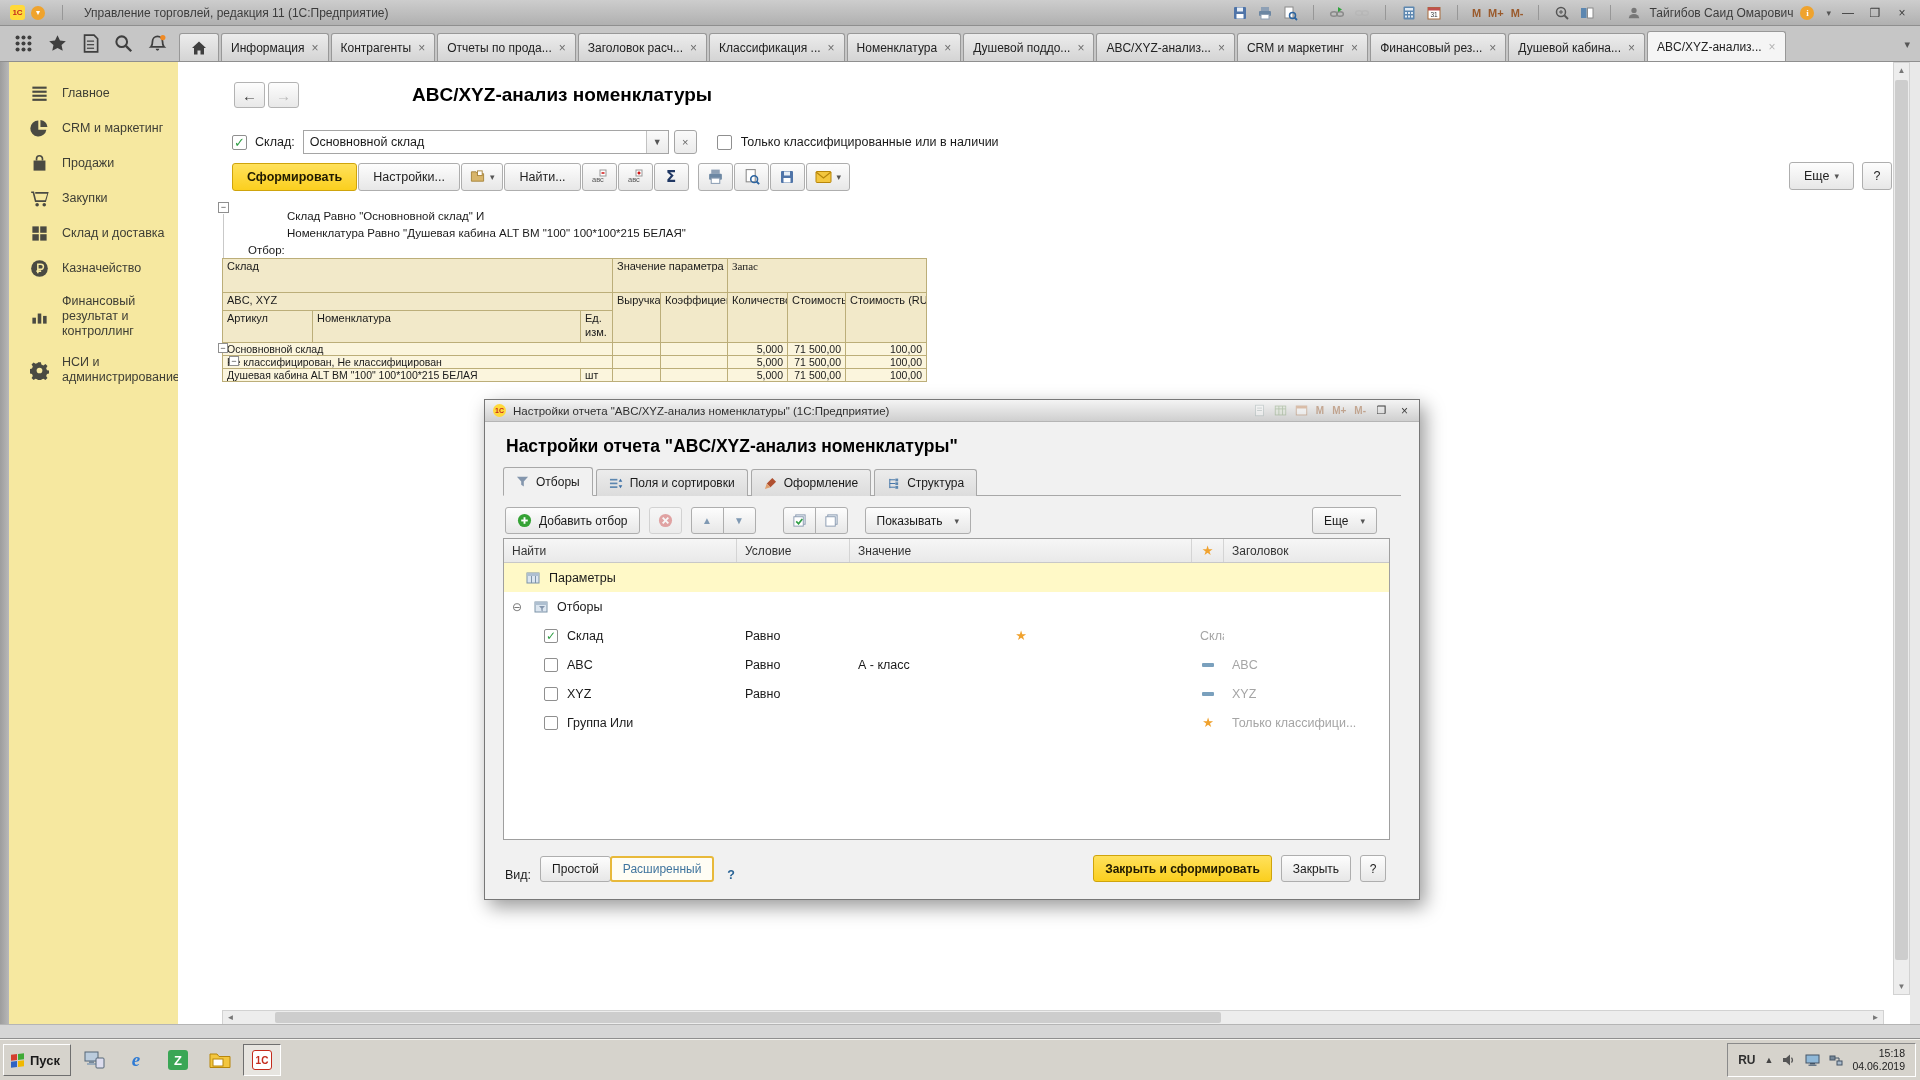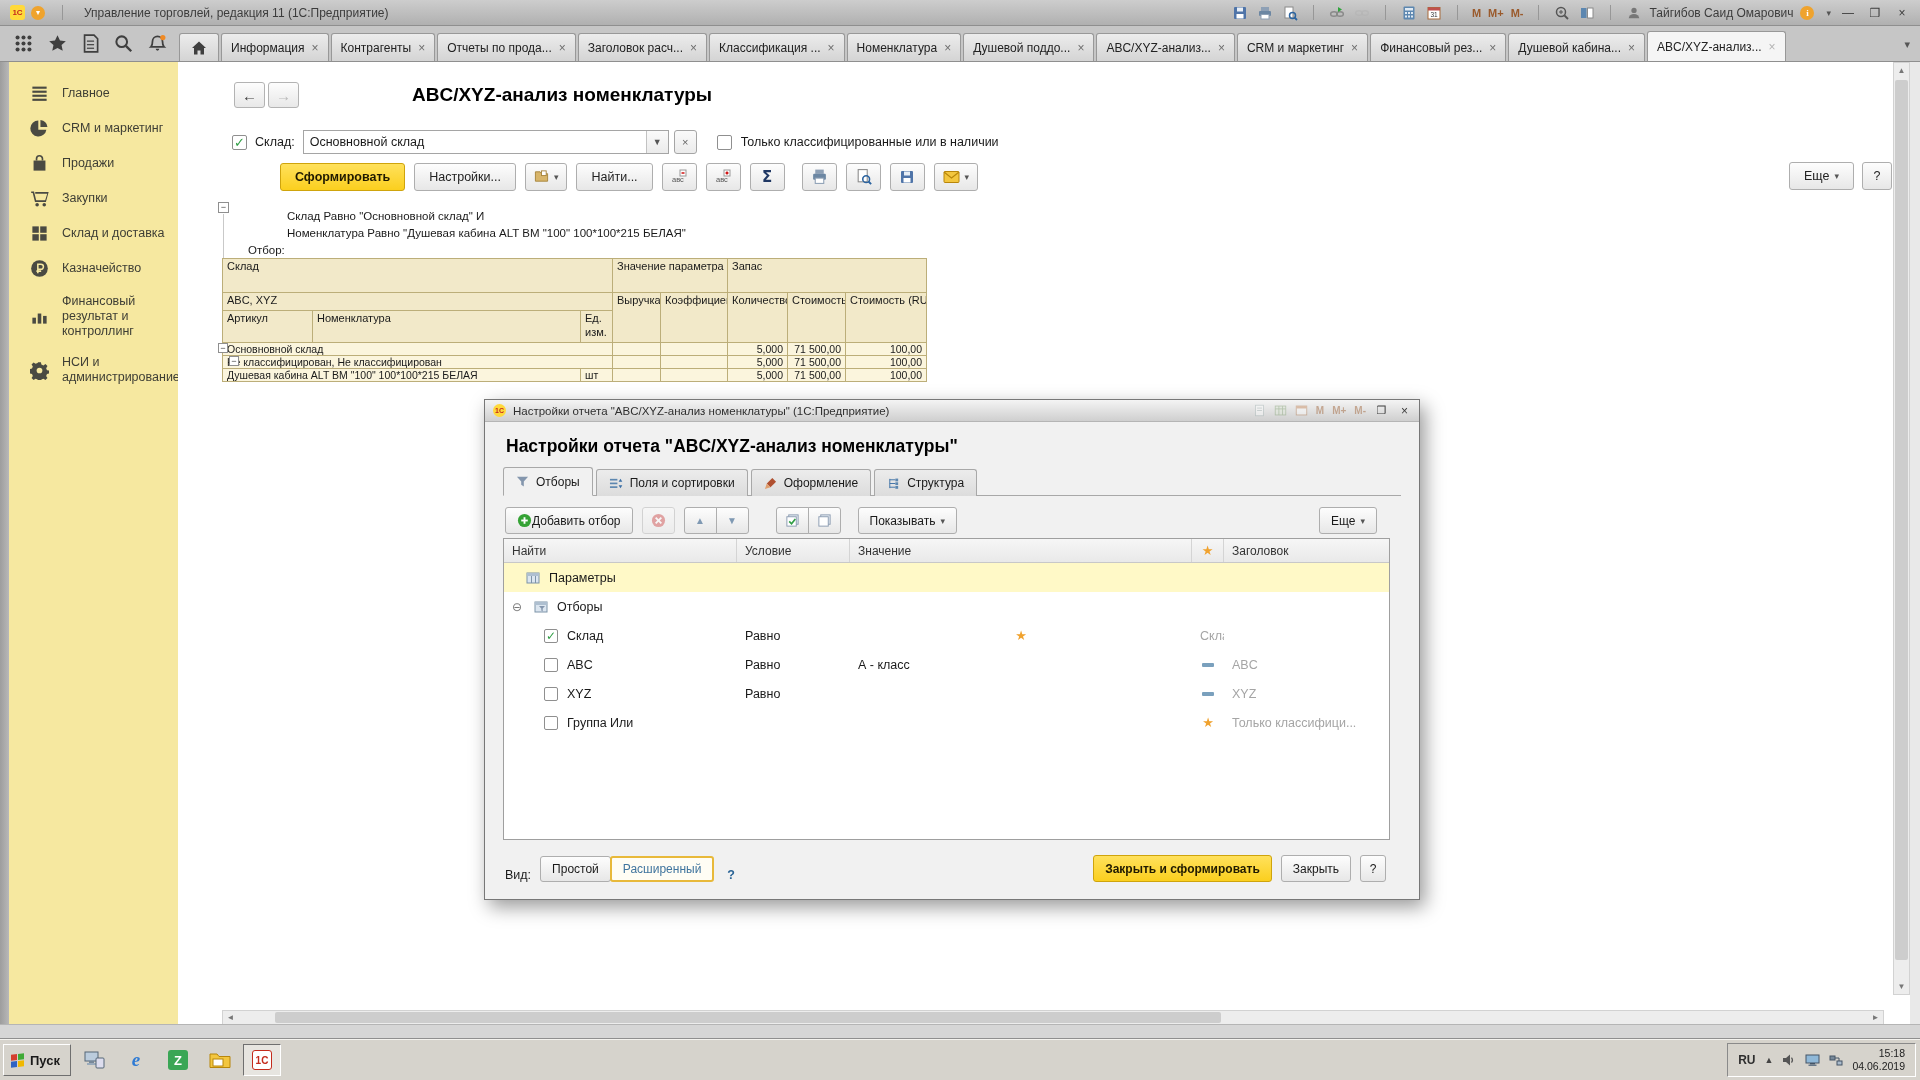--- a/index.html
+++ b/index.html
@@ -58,21 +58,21 @@
   .filterrow { position:absolute; left:54px; top:68px; display:flex; align-items:center; font-size:12.5px; }
   .filterrow .lbl { margin:0 8px 0 8px; }
   .combo { width:366px; height:24px; border:1px solid #a5a5a5; background:#fff; display:flex; align-items:center; }
   .combo .val { flex:1; padding:0 6px; font-size:12.5px; }
   .combo .dd { width:22px; height:22px; border-left:1px solid #c2c2c2; background:linear-gradient(#fafafa,#ebebeb);
     display:flex; align-items:center; justify-content:center; font-size:9px; color:#555; }
   .sqbtn { width:23px; height:24px; border:1px solid #a5a5a5; border-radius:3px; background:linear-gradient(#fafafa,#ebebeb);
     display:flex; align-items:center; justify-content:center; font-size:11px; color:#666; margin-left:5px; }
   .cb2lbl { margin-left:9px; }
 
-  .toolbar { position:absolute; left:54px; top:100px; display:flex; align-items:center; gap:9px; height:29px;margin-left:48px; }
+  .toolbar { position:absolute; left:54px; top:100px; display:flex; align-items:center; gap:1px; height:29px; }
   .btn { height:28px; border:1px solid #aeaeae; border-radius:3px; background:linear-gradient(#fdfdfd,#e7e7e7);
     font-size:12.5px; display:inline-flex; align-items:center; justify-content:center; padding:0 14px; color:#222; white-space:nowrap; }
   .btn-yellow { background:linear-gradient(#ffe15c,#fbcf1e); border-color:#cfa40c; font-weight:bold; color:#201a00; }
   .icbtn { width:35px; padding:0; }
   .ddcaret { font-size:9px; color:#555; margin-left:5px; }
   .sum { font-size:15px; font-weight:bold; color:#203864; font-family:"DejaVu Sans",sans-serif; }
   .tb-more { position:absolute; right:66px; top:100px; }
   .tb-help { position:absolute; right:28px; top:100px; width:30px; padding:0; }
 
   
@@ -84,21 +84,21 @@
   .otbor .olines div { line-height:17px; }
 
   .rt { position:absolute; left:44px; top:196px; display:grid;
     grid-template-columns:90px 268px 32px 48px 67px 60px 58px 81px;
     grid-template-rows:34px 18px 32px 13px 13px 13px;
     border-left:1px solid #bcae79; border-top:1px solid #bcae79; font-size:10.5px; }
   .rt > div { border-right:1px solid #bcae79; border-bottom:1px solid #bcae79; padding:1px 4px; overflow:hidden; white-space:nowrap; }
   .hc { background:#f2e9c9; font-size:11px; line-height:1.25; }
   .dc { background:#fbf5dd; line-height:11px; padding:0 4px; display:flex; align-items:center; }
   .num { justify-content:flex-end; }
-  .rA1{grid-column:1/4;} .rA2{grid-column:4/6;} .rA3{grid-column:6/9;}
+  .rA1{grid-column:1/4;} .rA2{grid-column:4/6;} .rA3{grid-column:6/9;font-family:Liberation Serif, serif;}
   .rB1{grid-column:1/4; grid-row:2;}
   .m4{grid-column:4; grid-row:2/4;} .m5{grid-column:5; grid-row:2/4;} .m6{grid-column:6; grid-row:2/4;}
   .m7{grid-column:7; grid-row:2/4;} .m8{grid-column:8; grid-row:2/4;}
   .rC1{grid-row:3; grid-column:1;} .rC2{grid-row:3; grid-column:2;} .rC3{grid-row:3; grid-column:3;}
   .sp3{grid-column:1/4;} .sp2{grid-column:1/3;}
   .ind1{padding-left:5px;} .ind2{padding-left:17px;} .ind3{padding-left:35px;}
 
   
   .vscroll { position:absolute; right:10px; top:0; width:17px; bottom:29px; background:#ededed; border:1px solid #d2d2d2; }
   .vthumb { position:absolute; left:1px; right:1px; top:17px; height:880px; background:#cdcdcd; border-radius:2px; }
@@ -120,21 +120,21 @@
   .dlg-tb-right { margin-left:auto; display:flex; align-items:center; gap:8px; padding-right:7px; }
   .faded { opacity:.45; }
   .dlg-heading { position:absolute; left:21px; top:36px; font-size:17.5px; font-weight:bold; color:#000; }
   .dlg-tabs { position:absolute; left:18px; right:18px; top:67px; display:flex; align-items:flex-end; border-bottom:1px solid #a8a8a8; height:29px; }
   .dtab { height:27px; display:flex; align-items:center; gap:7px; padding:0 12px; font-size:12px;
     background:linear-gradient(#ececec,#dcdcdc); border:1px solid #a8a8a8; border-bottom:none;
     border-radius:3px 3px 0 0; margin-right:3px; position:relative; top:1px; }
   .dtab.active { background:#f1f1f1; height:29px; border-bottom:1px solid #f1f1f1; }
   .dlg-toolbar { position:absolute; left:20px; top:107px; display:flex; align-items:center; gap:9px; }
   .dbtn { height:27px; border:1px solid #aeaeae; border-radius:3px; background:linear-gradient(#fdfdfd,#e7e7e7);
-    font-size:12px; display:inline-flex; align-items:center; justify-content:center; padding:0 11px; white-space:nowrap; }
+    font-size:12px; display:inline-flex; align-items:center; justify-content:center; padding:0 11px; gap:7px; white-space:nowrap; }
   .dbtn.ic { width:33px; padding:0; }
   .pair { display:flex; }
   .pair .dbtn { border-radius:0; margin-left:-1px; }
   .pair .dbtn:first-child { border-radius:3px 0 0 3px; margin-left:0; }
   .pair .dbtn:last-child { border-radius:0 3px 3px 0; }
   .dlg-more { position:absolute; right:42px; top:107px; }
   .arrow-g { color:#7f99b3; font-size:10px; }
 
   .dlg-table { position:absolute; left:18px; top:138px; width:887px; height:302px; border:1px solid #9f9f9f; background:#fff; overflow:hidden; }
   .dgrid { display:grid; grid-template-columns:233px 113px 342px 32px 165px; }

